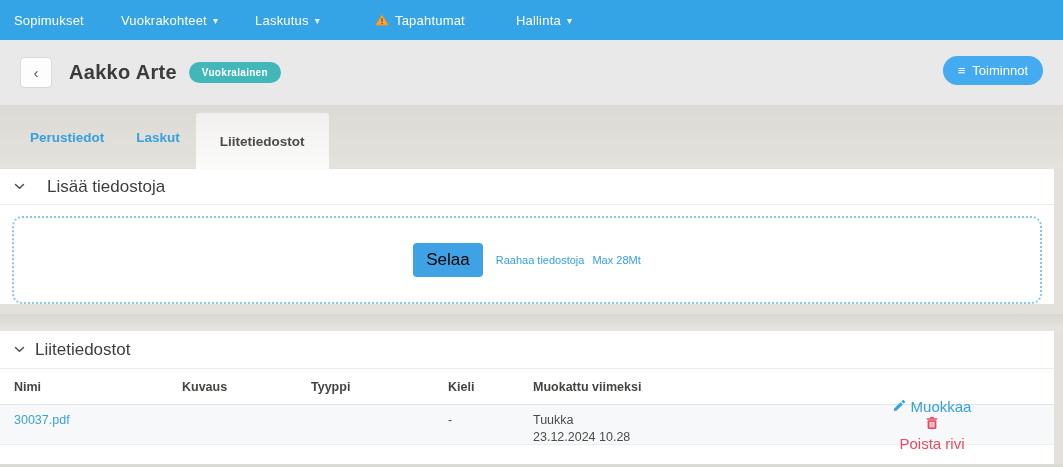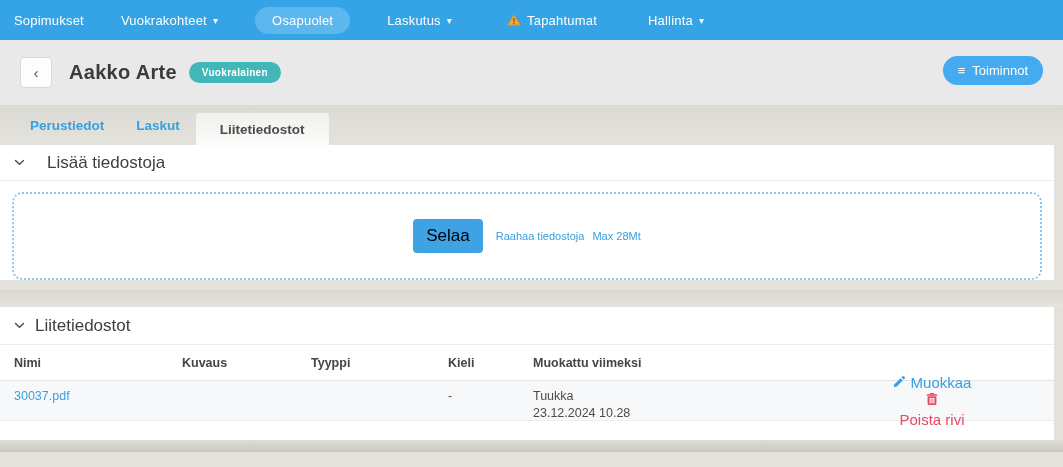--- a/index.html
+++ b/index.html
@@ -51,21 +51,21 @@
     position:absolute; right:20px; top:16px;
     background:#44abf1; color:#fff; border:none; cursor:pointer;
     border-radius:16px; padding:7px 15px; font-size:13px;
     display:flex; align-items:center; gap:7px;
     font-family:inherit;
   }
   .actions-btn .hamburger { font-size:13px; line-height:1; }
 
   
   .tabbar {
-    height:40px;
+    height:64px;
     background:linear-gradient(180deg,#dbdad4 0%,#e3e2dd 100%);
     display:flex; align-items:stretch; padding-left:14px;
   }
   .tab {
     font-size:13.5px; font-weight:700; color:#35a0e2;
     display:flex; align-items:center; padding:0 16px; cursor:pointer;
   }
   .tab.active {
     color:#4b4b4a;
     background:linear-gradient(180deg,#f1f0ee 0%,#fbfbfa 100%);
@@ -129,23 +129,20 @@
 </head>
 <body>
 
 <nav class="navbar">
   <div class="nav-item">
     <span>Sopimukset</span>
   </div>
   <div class="nav-item">
     <span>Vuokrakohteet</span>
     <span class="caret">▾</span>
-  </div>
-  <div class="nav-item pill">
-    <span>Osapuolet</span>
   </div>
   <div class="nav-item">
     <span>Laskutus</span>
     <span class="caret">▾</span>
   </div>
   <div class="nav-item" style="margin-left:18px;">
     <svg class="warn-icon" viewBox="0 0 14 12">
       <path d="M7 0.8 L13.4 11.2 L0.6 11.2 Z" fill="#f2a63d" stroke="#d98e2c" stroke-width="0.8" stroke-linejoin="round"></path>
       <rect x="6.4" y="4" width="1.2" height="4" rx="0.6" fill="#7a5212"></rect>
       <circle cx="7" cy="9.6" r="0.8" fill="#7a5212"></circle>

